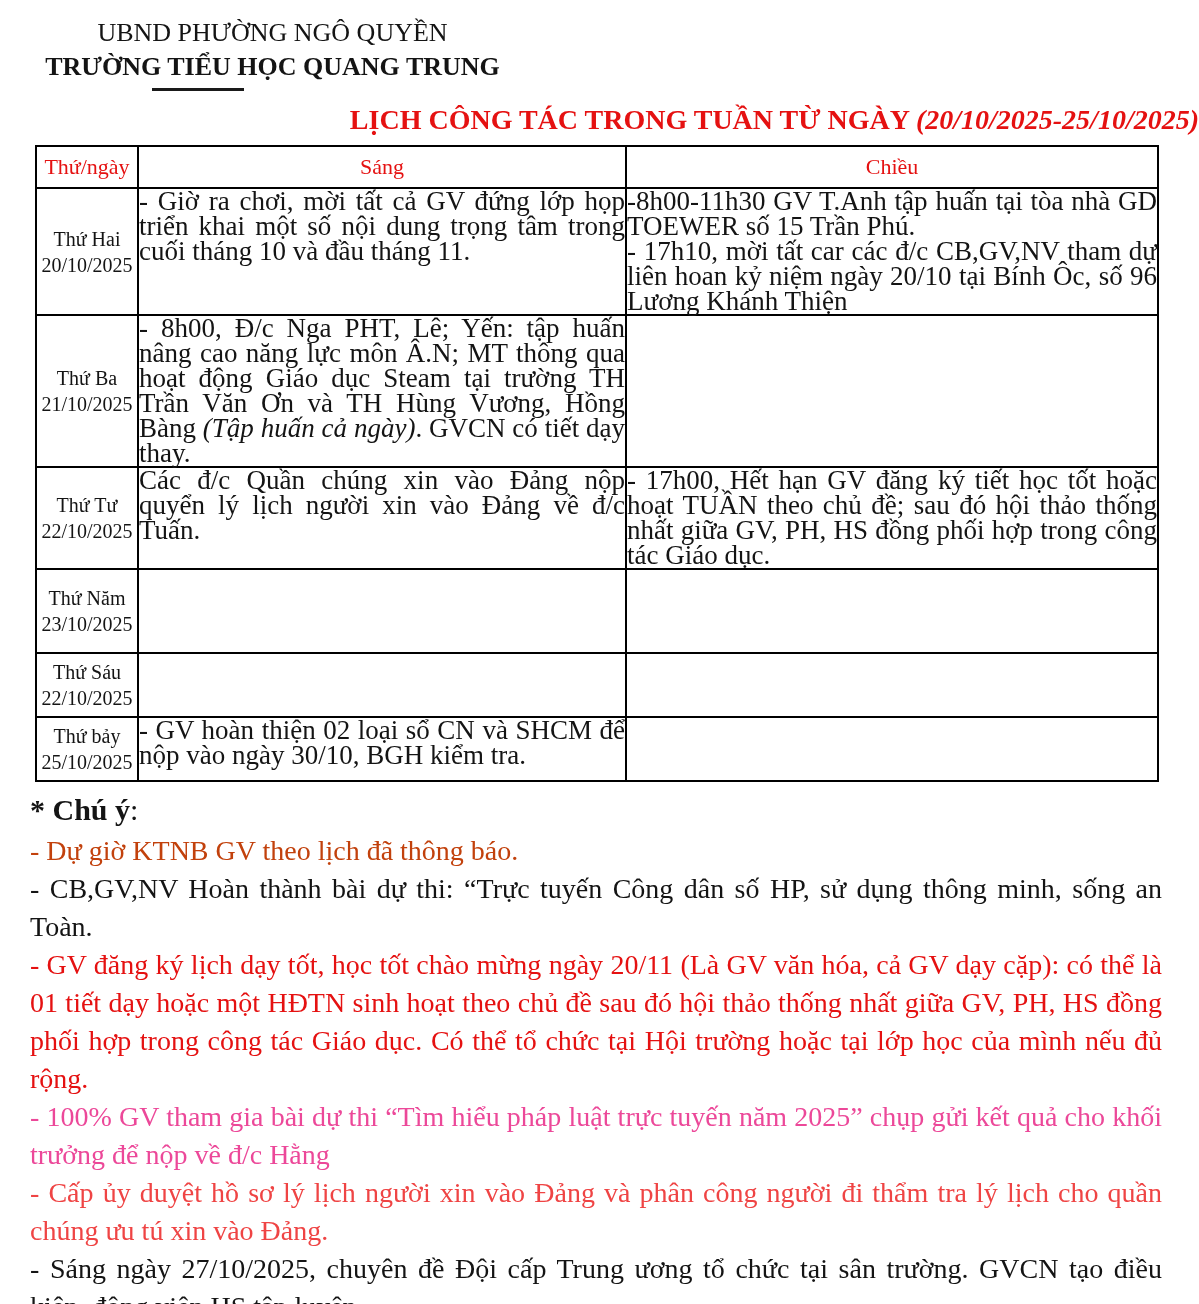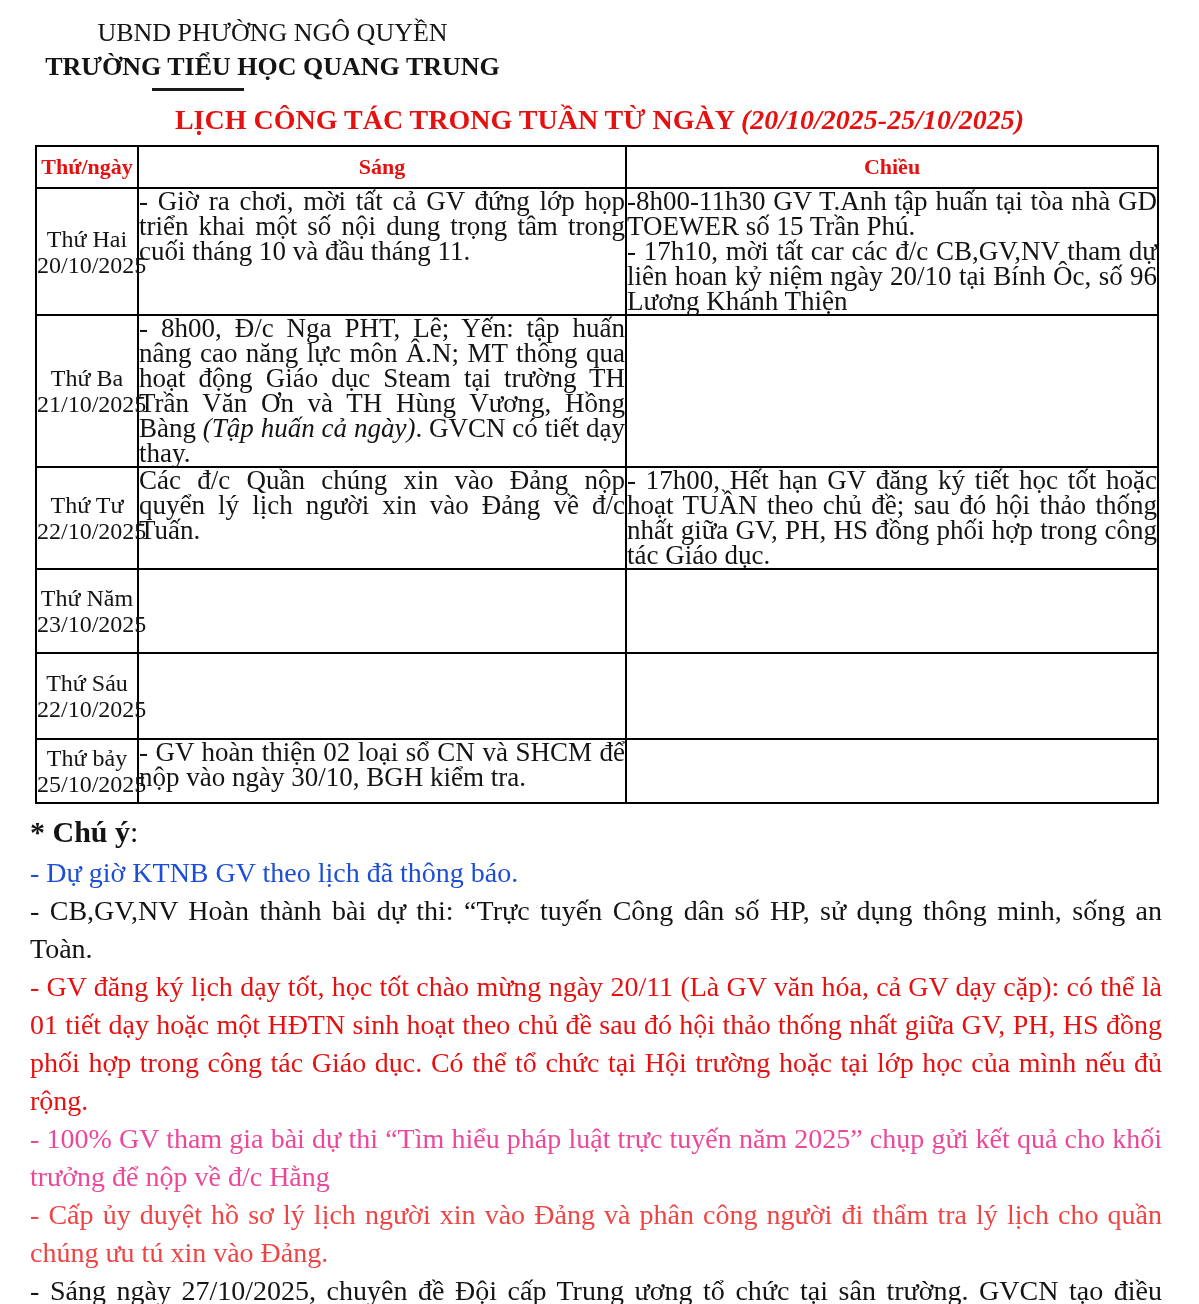--- a/index.html
+++ b/index.html
@@ -9,49 +9,49 @@
     overflow:hidden;
   }
   
   .letterhead{padding-top:16px;width:545px;text-align:center;}
   .letterhead .org{font-size:26px;line-height:34px;}
   .letterhead .school{font-size:26px;line-height:34px;font-weight:bold;}
   .letterhead .rule{width:92px;height:0;border-bottom:3px solid #1a1a1a;margin:4px 0 0 152px;}
 
   
   .doc-title{
-    margin-top:12px;text-align:center;color:#e51111;font-weight:bold;font-size:28px;line-height:34px;
+    margin-top:12px;text-align:right;color:#e51111;font-weight:bold;font-size:28px;line-height:34px;
   }
   .doc-title .dates{font-style:italic;}
 
   
   table.schedule{
     border-collapse:collapse;table-layout:fixed;
     margin:8px 0 0 35px;width:1122px;
   }
   table.schedule col.c-day{width:102px;}
   table.schedule col.c-morning{width:488px;}
   table.schedule col.c-afternoon{width:532px;}
   table.schedule th,table.schedule td{border:2px solid #000;padding:0;}
   table.schedule th{
-    color:#e51111;font-size:22px;font-weight:bold;text-align:center;height:40px;
+    color:#e51111;font-size:22px;font-weight:normal;text-align:center;height:40px;
   }
   td.day-cell{
-    text-align:center;vertical-align:middle;font-size:24px;line-height:26px;
+    text-align:center;vertical-align:middle;font-size:20px;line-height:26px;
   }
   td.content-cell{
     vertical-align:top;text-align:justify;font-size:27px;line-height:25px;padding:3px 4px 2px 4px;
   }
   td.content-cell .para{margin:0;}
   .it{font-style:italic;}
   tr.h-r1{height:102px;}
   tr.h-r2{height:130px;}
   tr.h-r3{height:78px;}
   tr.h-r4{height:84px;}
-  tr.h-r5{height:86px;}
+  tr.h-r5{height:64px;}
   tr.h-r6{height:64px;}
 
   
   .notes{margin:6px 0 0 30px;width:1132px;}
   .notes-heading{font-size:30px;line-height:44px;}
   .notes-heading b{font-weight:bold;}
   .note{font-size:28px;line-height:38px;text-align:justify;margin:0;}
   .note-red{color:#e51111;}
 </style>
 </head>
@@ -154,19 +154,19 @@
       </td>
       <td class="content-cell">
         <p class="para"></p>
       </td>
     </tr>
   </tbody>
 </table>
 
 <div class="notes">
   <div class="notes-heading"><b>* Chú ý</b><span>:</span></div>
-  <p class="note" style="color: #1d4ed8;">- Dự giờ KTNB GV theo lịch đã thông báo.</p>
+  <p class="note" style="color: #c2410c;">- Dự giờ KTNB GV theo lịch đã thông báo.</p>
   <p class="note" style="color: rgb(20, 20, 20);">- CB,GV,NV Hoàn thành bài dự thi: “Trực tuyến Công dân số HP, sử dụng thông minh, sống an Toàn.</p>
   <p class="note note-red" style="color: rgb(229, 17, 17);">- GV đăng ký lịch dạy tốt, học tốt chào mừng ngày 20/11 (Là GV văn hóa, cả GV dạy cặp): có thể là 01 tiết dạy hoặc một HĐTN sinh hoạt theo chủ đề sau đó hội thảo thống nhất giữa GV, PH, HS đồng phối hợp trong công tác Giáo dục. Có thể tổ chức tại Hội trường hoặc tại lớp học của mình nếu đủ rộng.</p>
   <p class="note" style="color: #ec4899;">- 100% GV tham gia bài dự thi “Tìm hiểu pháp luật trực tuyến năm 2025” chụp gửi kết quả cho khối trưởng để nộp về đ/c Hằng</p>
   <p class="note" style="color: #ef4444;">- Cấp ủy duyệt hồ sơ lý lịch người xin vào Đảng và phân công người đi thẩm tra lý lịch cho quần chúng ưu tú xin vào Đảng.</p>
   <p class="note" style="color: rgb(20, 20, 20);">- Sáng ngày 27/10/2025, chuyên đề Đội cấp Trung ương tổ chức tại sân trường. GVCN tạo điều kiện, động viên HS tập luyện</p>
 </div>
 
 </body></html>

